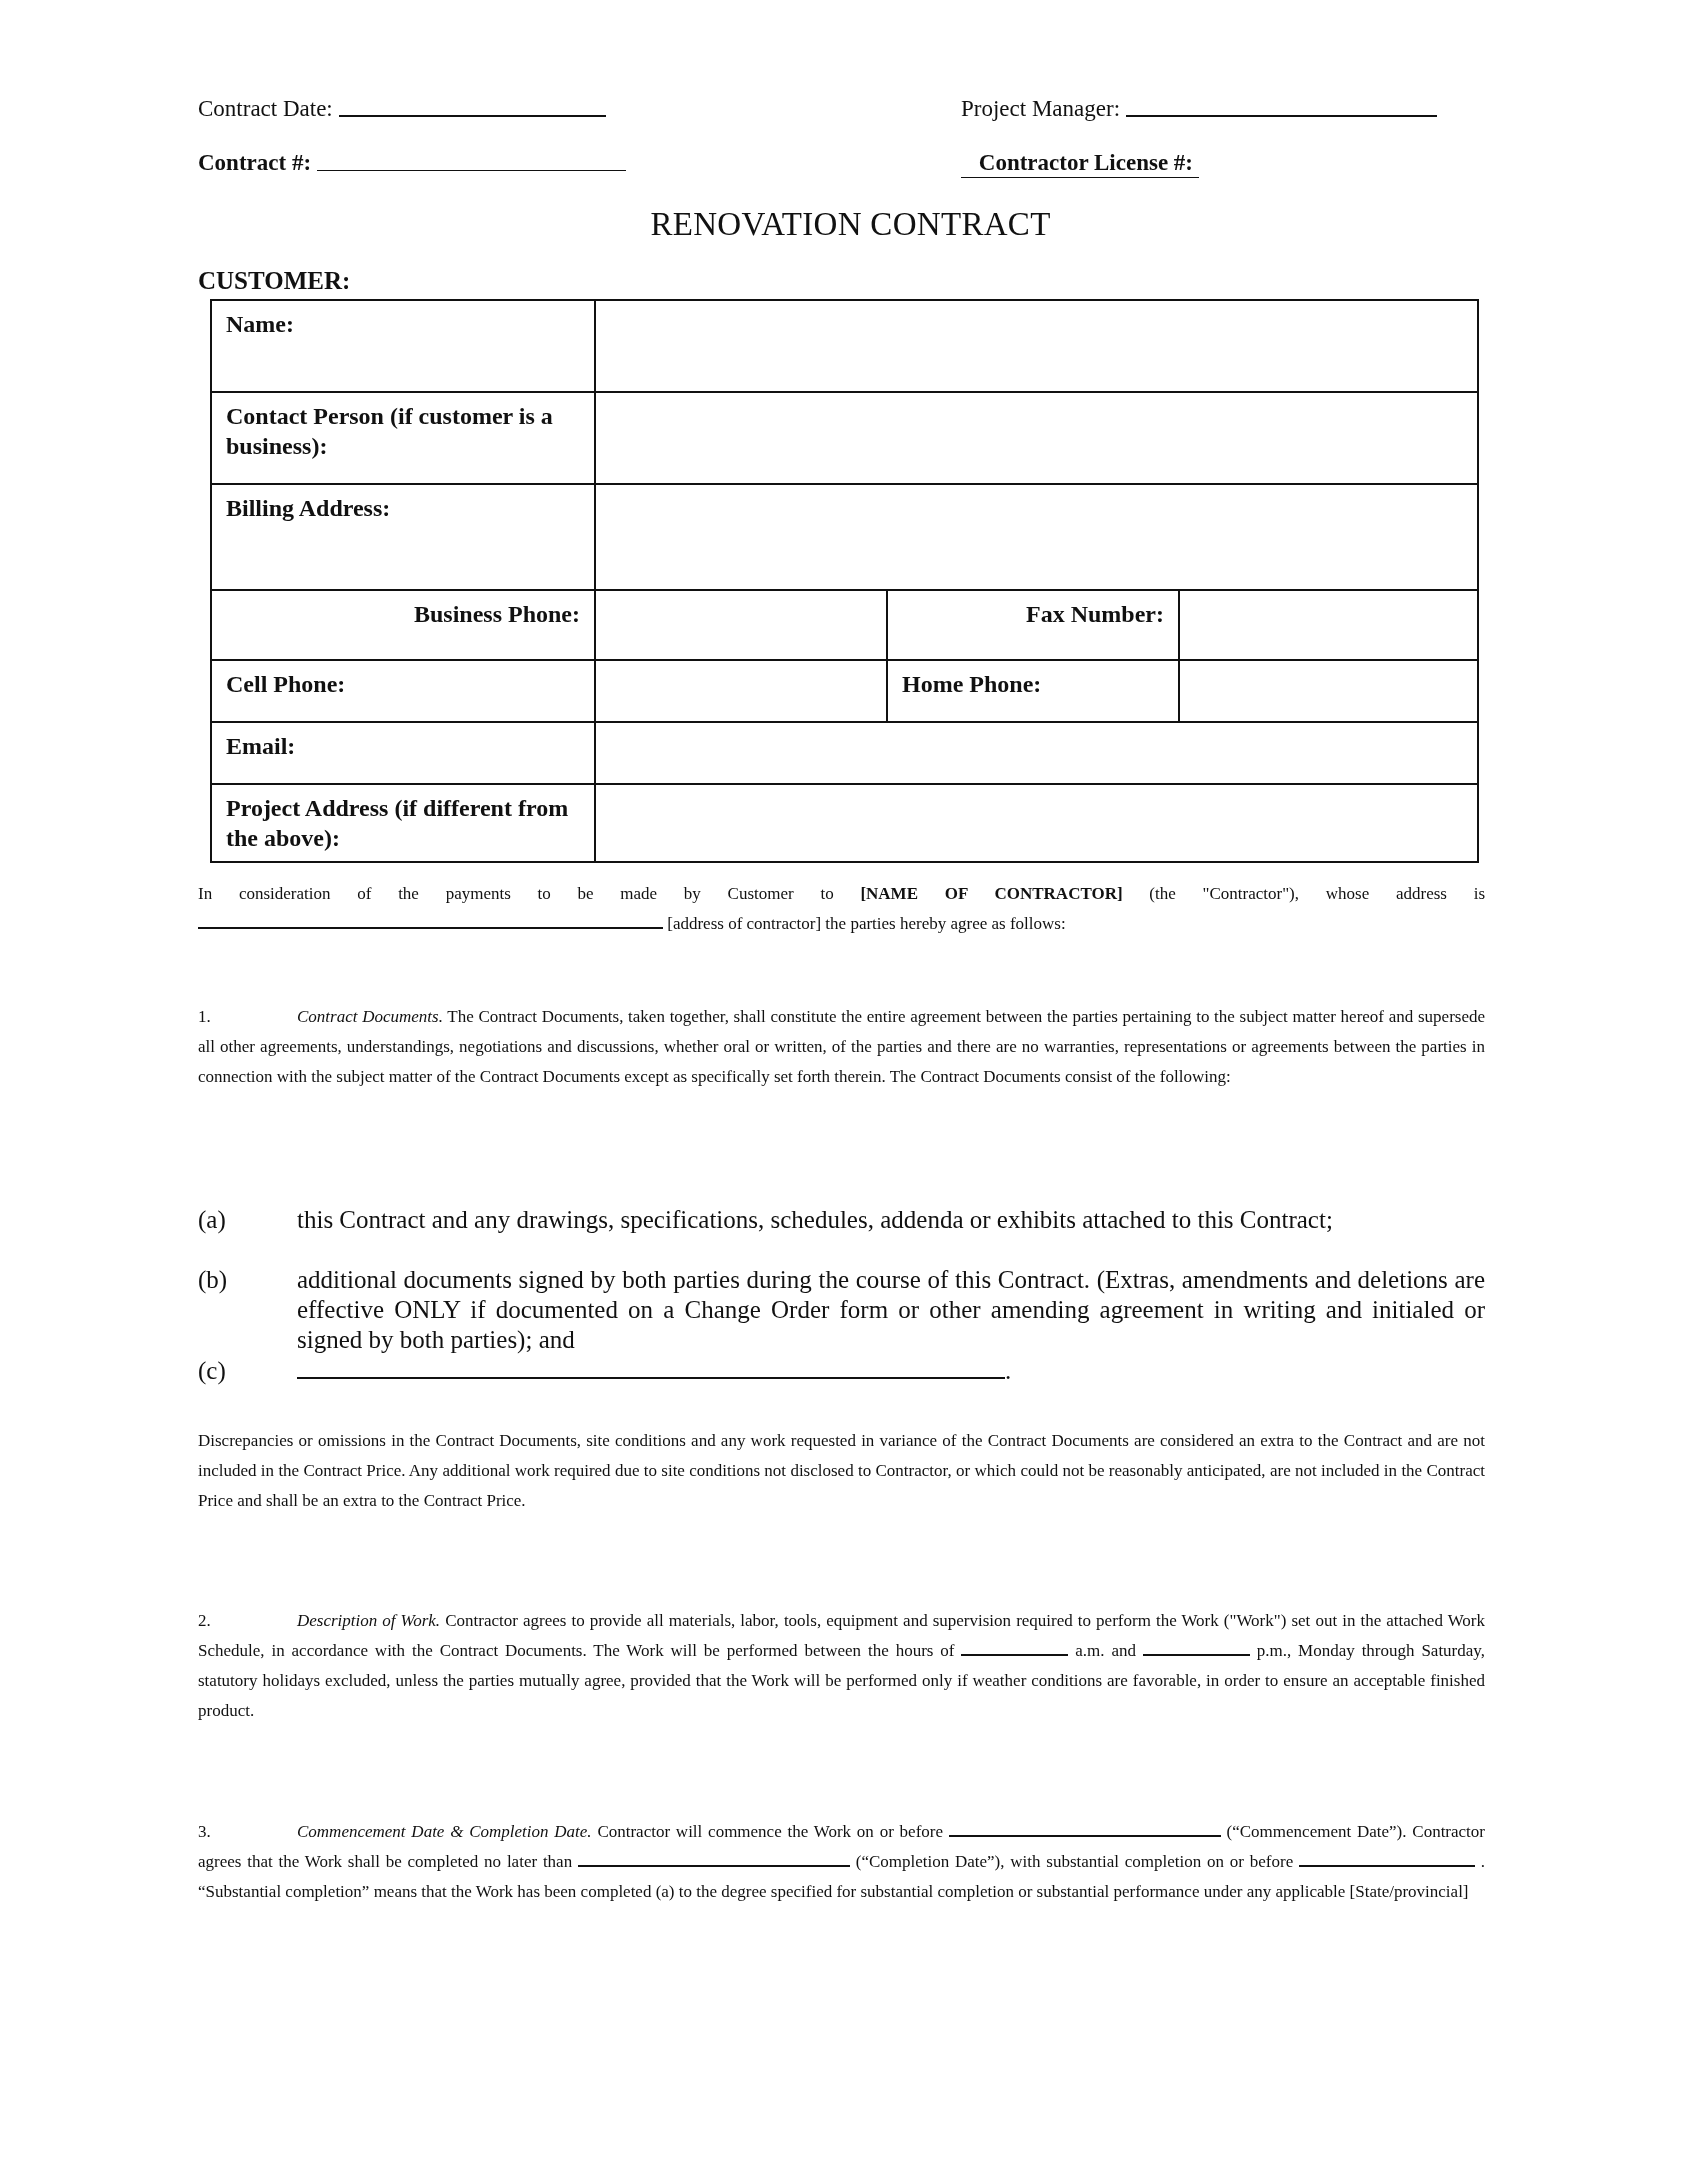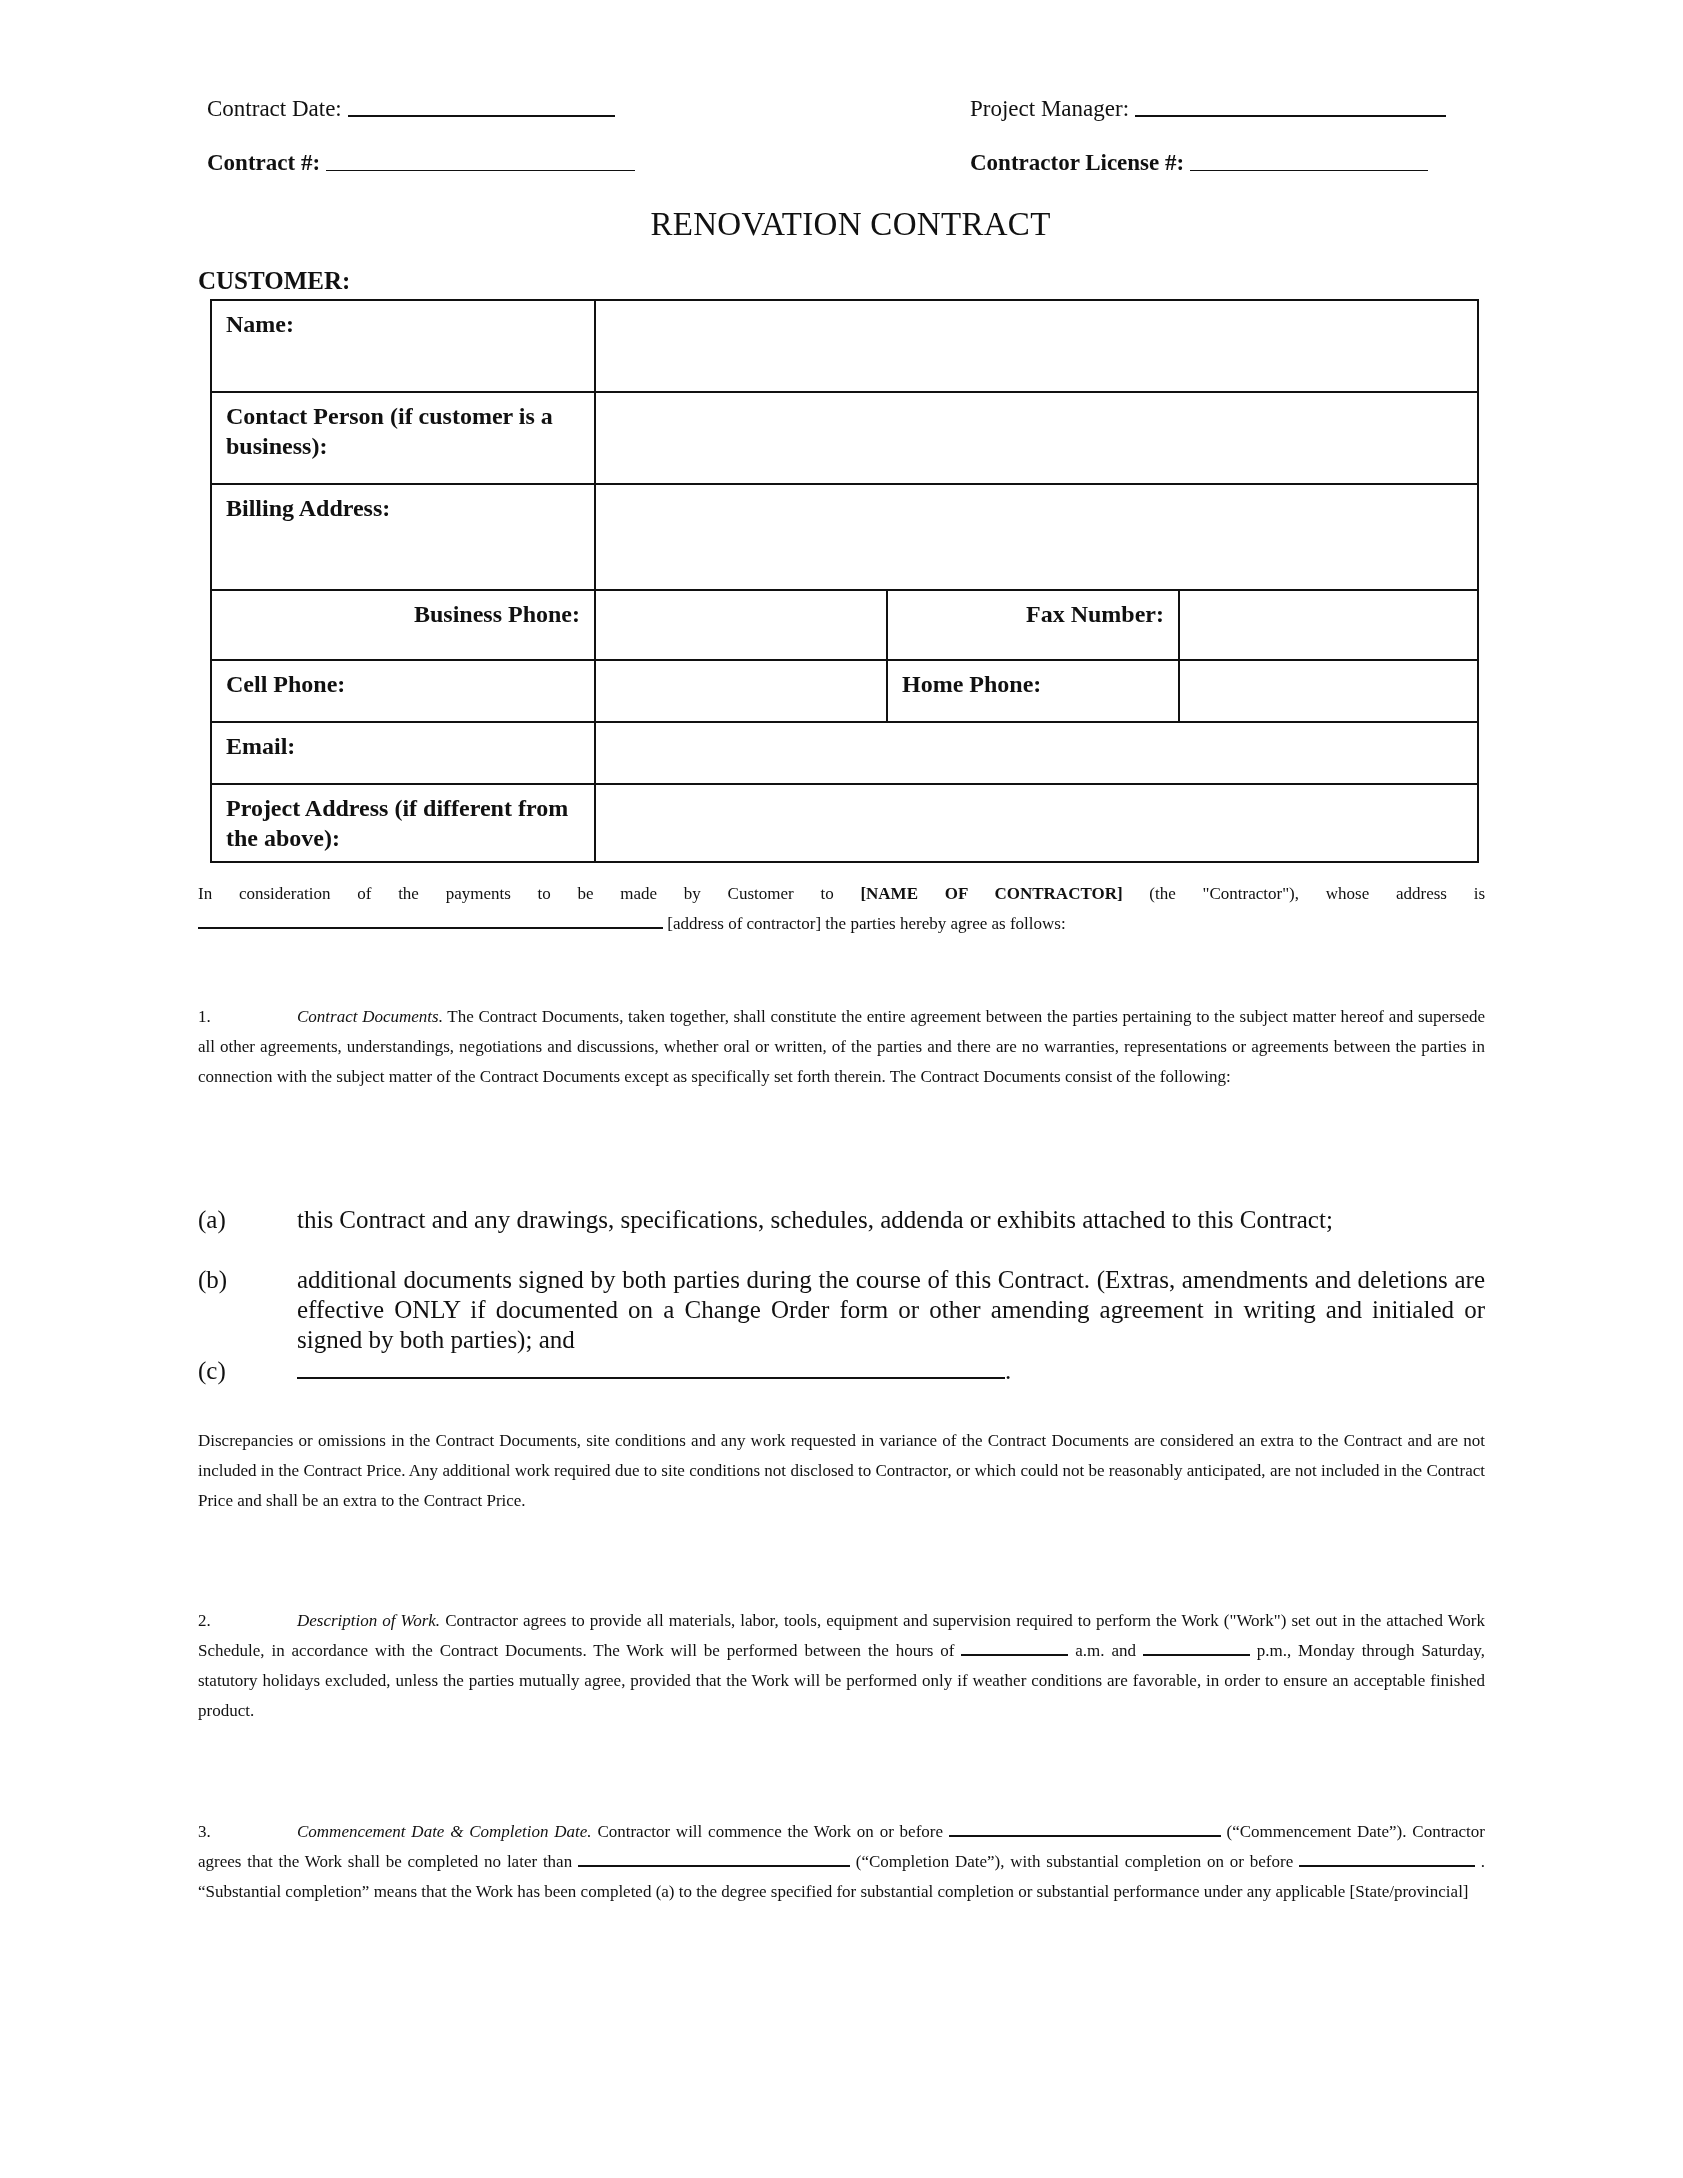--- a/index.html
+++ b/index.html
@@ -2,21 +2,21 @@
 <html><head>
 <meta charset="utf-8">
 <style>
   html, body { margin: 0; padding: 0; background: #ffffff; }
   body {
     width: 1683px; height: 2178px; position: relative; overflow: hidden;
     font-family: "Liberation Serif", "DejaVu Serif", serif;
     color: #111111;
   }
   .abs { position: absolute; }
-  .hdr { font-size: 23px; white-space: nowrap; display: flex; align-items: flex-end; margin-left: 9px; }
+  .hdr { font-size: 23px; white-space: nowrap; display: flex; align-items: flex-end; }
   .hdr .lbl { margin-right: 6px; }
   .hdr .line { display: inline-block; border-bottom: 2px solid #111; height: 1px; margin-bottom: 5px; }
   .hdr .line.thin { border-bottom-width: 1.5px; }
   .bold { font-weight: bold; }
 
   .title { left: 9px; width: 1683px; top: 206px; text-align: center; font-size: 33px; letter-spacing: 0.3px; }
   .customer-label { left: 198px; top: 267px; font-size: 25px; font-weight: bold; }
 
   table.cust {
     position: absolute; left: 210px; top: 299px; width: 1267px;
@@ -47,21 +47,21 @@
   <span class="line" style="width:267px;"></span>
 </div>
 <div class="abs hdr" style="left:961px; top:96px;">
   <span class="lbl">Project Manager:</span>
   <span class="line" style="width:311px;"></span>
 </div>
 <div class="abs hdr bold" style="left:198px; top:150px;">
   <span class="lbl">Contract #:</span>
   <span class="line thin" style="width:309px;"></span>
 </div>
-<div class="abs hdr bold" style="left:961px; top:150px;">
+<div class="abs hdr bold" style="left:961px; top:150px;flex-direction:column;">
   <span class="lbl">Contractor License #:</span>
   <span class="line thin" style="width:238px;"></span>
 </div>
 
 <div class="abs title">RENOVATION CONTRACT</div>
 
 <div class="abs customer-label">CUSTOMER:</div>
 
 <table class="cust">
   <colgroup>

